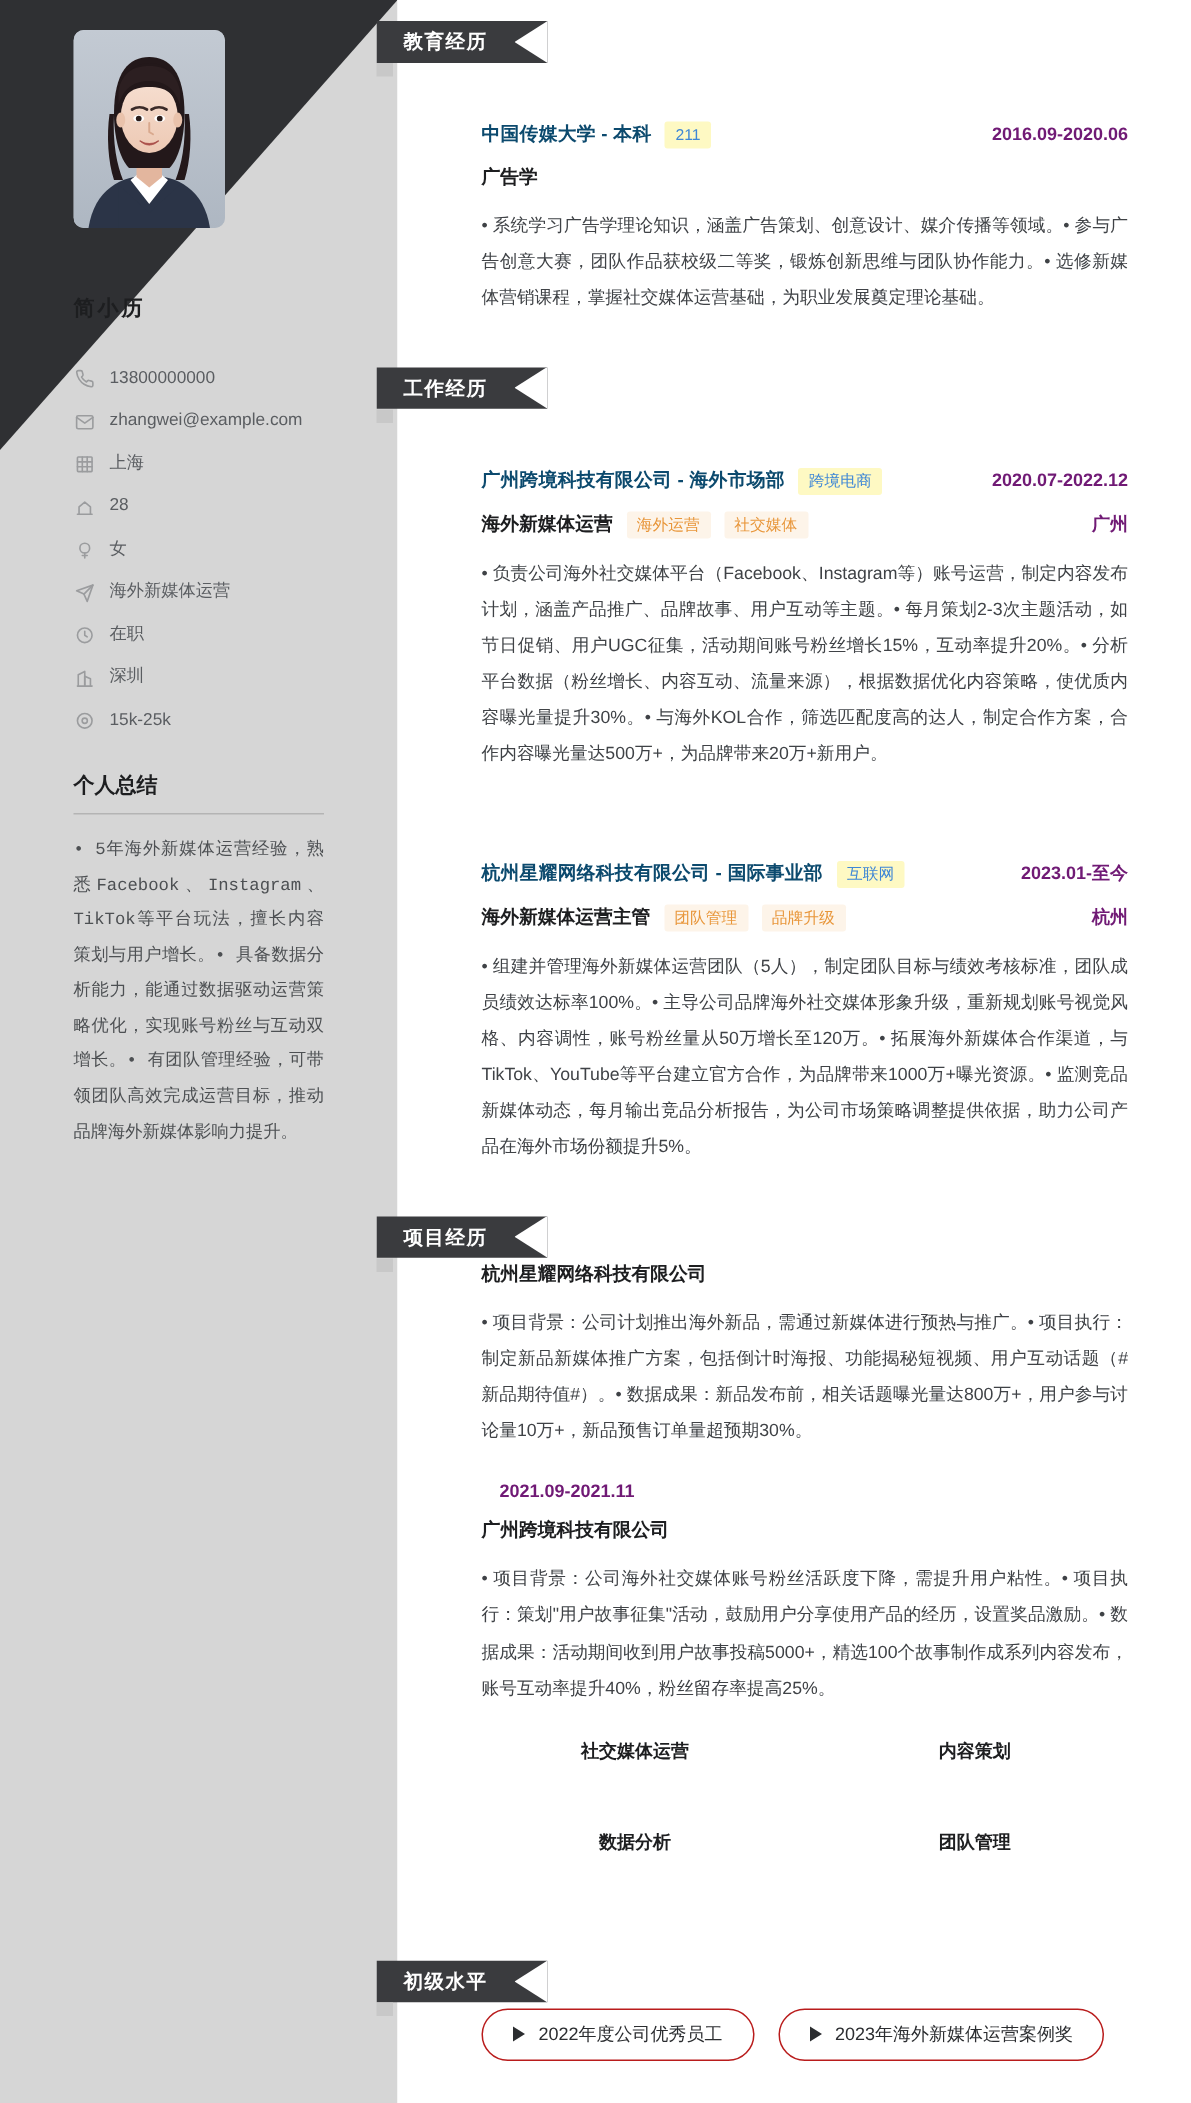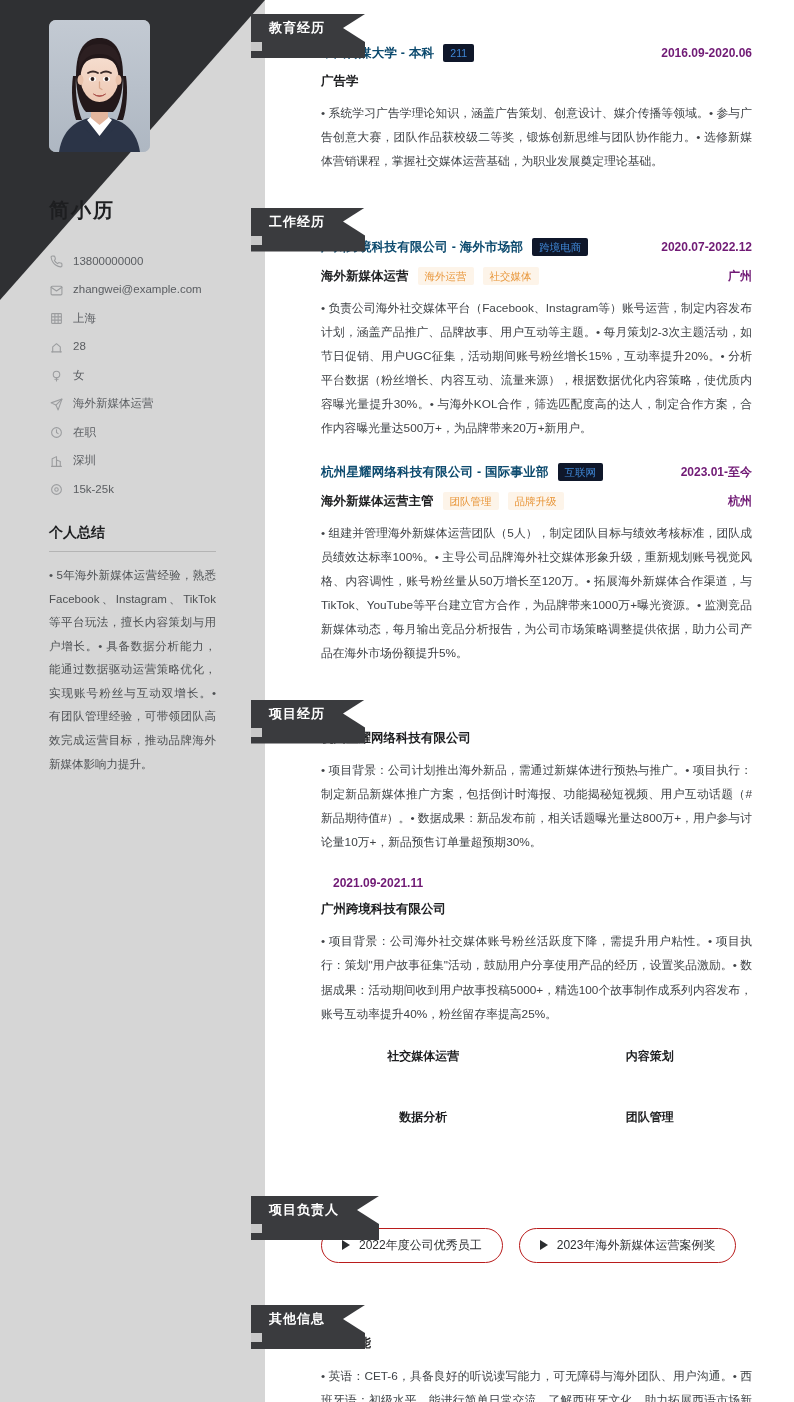--- a/index.html
+++ b/index.html
@@ -44,21 +44,21 @@
     margin: 20px 0 0 49px;
     border-radius: 7px;
     overflow: hidden;
     background: #b9c0c8;
     position: relative;
   }
   .photo-svg { display: block; width: 101px; height: 132px; }
 
   .person-name {
     margin: 45px 0 0 49px;
-    font-size: 20px;
+    font-size: 14px;
     font-weight: 700;
     letter-spacing: 2px;
     color: #1d1e20;
   }
 
   .contact-list {
     margin: 30px 0 0 49px;
     list-style: none;
   }
   .contact-item {
@@ -74,21 +74,21 @@
     margin-right: 9px;
     flex: 0 0 15px;
     display: inline-flex;
     align-items: center;
     justify-content: center;
     opacity: .55;
   }
   .contact-ico svg { display: block; }
   .contact-txt { line-height: 1.2; }
 
-  .summary-block { margin: 27px 49px 0 49px; }
+  .summary-block { margin: 27px 49px 0 49px; font-family: Liberation Mono, monospace; }
   .summary-title {
     font-size: 14px;
     font-weight: 700;
     color: #1d1e20;
     margin-bottom: 9px;
   }
   .summary-rule {
     height: 1px;
     background: #b4b4b4;
     margin-bottom: 12px;
@@ -111,21 +111,21 @@
   .section { position: relative; }
 
   .ribbon-row {
     position: relative;
     margin-left: -14px;
     height: 44px;
   }
   .ribbon {
     position: relative;
     display: inline-block;
-    height: 44px;
+    height: 28px;
     line-height: 28px;
     background: #3a3b3e;
     color: #ffffff;
     font-size: 13px;
     font-weight: 700;
     letter-spacing: 1px;
     padding: 0 40px 0 18px;
     margin-top: 14px;
     clip-path: polygon(0 0, 100% 0, 100% 100%, 0 100%, 0 100%);
   }
@@ -185,21 +185,21 @@
 
   .tag {
     display: inline-block;
     font-size: 10.5px;
     font-weight: 400;
     line-height: 16px;
     padding: 1px 7px;
     border-radius: 2px;
     white-space: nowrap;
   }
-  .tag-blue { background: #0f172a; color: #3f87d6; }
+  .tag-blue { background: #fef9c3; color: #3f87d6; margin-top: 37px; }
   .tag-orange { background: #fdf4e9; color: #e8963a; }
 
   .desc {
     font-size: 11.8px;
     line-height: 2.05;
     color: #3f4246;
     text-align: justify;
   }
 
   
@@ -561,21 +561,21 @@
             </span>
           </div>
         </div>
       </div>
     </section>
 
     <div class="sp-28"></div>
 
     <section class="section">
       <div class="ribbon-row">
-        <span class="ribbon">项目负责人</span>
+        <span class="ribbon">初级水平</span>
         <span class="ribbon-tab"></span>
       </div>
       <div class="sec-body">
         <div class="honor-row">
           <span class="honor-chip">
             <span class="tri-icon"></span>
             <span>2022年度公司优秀员工</span>
           </span>
           <span class="honor-chip">
             <span class="tri-icon"></span>

